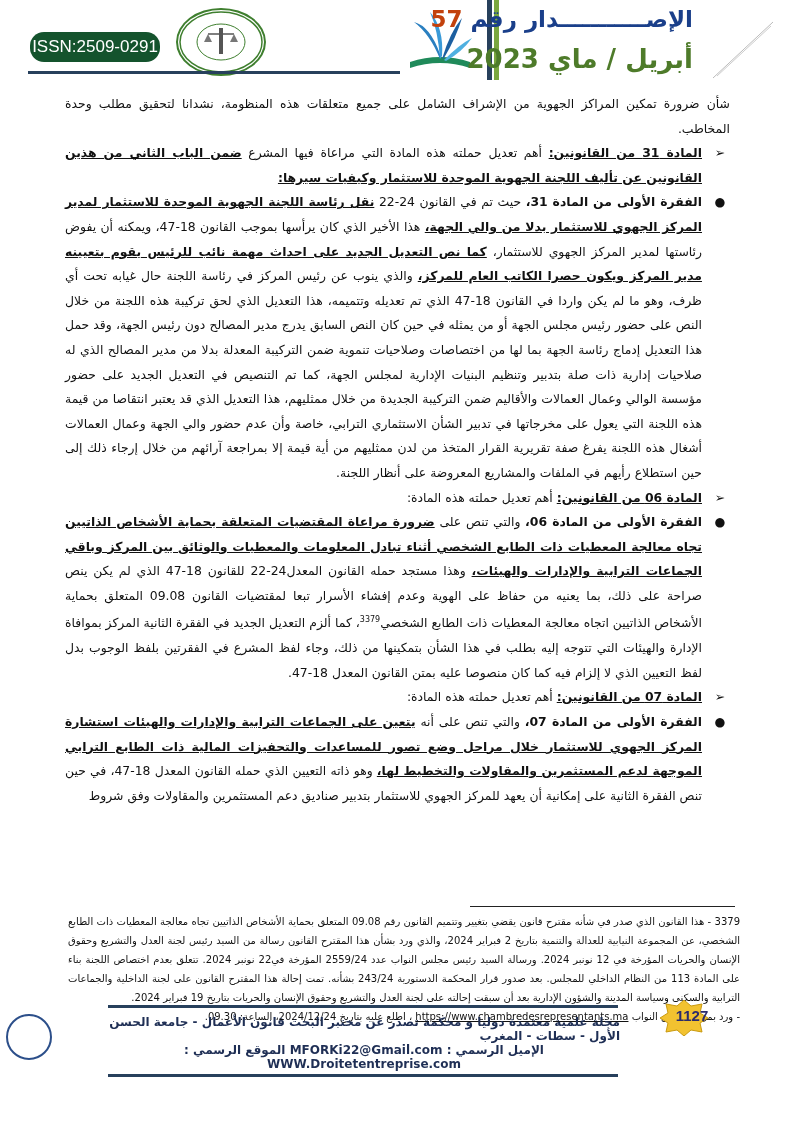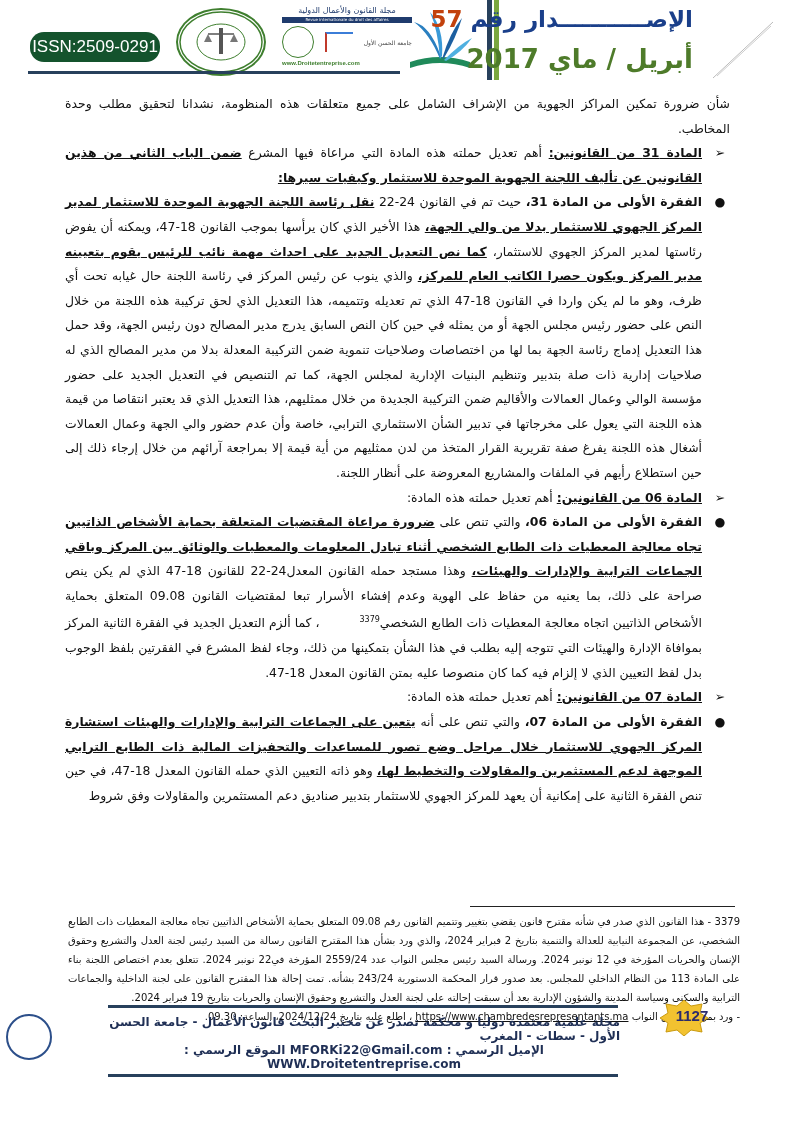--- a/index.html
+++ b/index.html
@@ -29,21 +29,21 @@
   .diag { position:absolute; left:705px; top:20px; width:70px; height:60px; }
   .rule-top { position:absolute; left:28px; top:71px; width:372px; height:3px; background:#27405c; }
 
   .body-text { position:absolute; left:65px; top:92px; width:665px; direction:rtl; text-align:justify;
                font-size:12.4px; line-height:24.6px; }
   .body-text p { margin:0; }
   .bl { font-weight:bold; }
   .ul { text-decoration:underline; font-weight:bold; }
   .item { position:relative; padding-right:28px; }
   .marker { position:absolute; right:0; top:0; width:20px; text-align:center; }
-  sup { font-size:8px;margin-left:40px; }
+  sup { font-size:8px; }
 
   .fn-rule { position:absolute; left:470px; top:906px; width:265px; height:1px; background:#222; }
   .footnotes { position:absolute; left:68px; top:912px; width:672px; direction:rtl; text-align:justify;
                font-size:10px; line-height:19px; }
   .footnotes p { margin:0; }
   .fn-link { text-decoration:underline; direction:ltr; unicode-bidi:embed; }
 
   .footer { position:absolute; left:0; top:994px; width:720px; height:92px; }
   .f-rule1 { position:absolute; left:108px; top:11px; width:510px; height:3px; background:#27405c; }
   .f-rule2 { position:absolute; left:108px; top:80px; width:510px; height:3px; background:#27405c; }
@@ -68,49 +68,39 @@
     <svg width="86" height="64" viewBox="0 0 86 64">
       <ellipse cx="43" cy="32" rx="41" ry="30" fill="none" stroke="#3f7f2f" stroke-width="1.5"></ellipse>
       <ellipse cx="43" cy="32" rx="24" ry="18" fill="none" stroke="#3f7f2f" stroke-width="1"></ellipse>
       <rect x="41" y="18" width="4" height="26" fill="#555"></rect>
       <line x1="30" y1="24" x2="56" y2="24" stroke="#555" stroke-width="1.5"></line>
       <path d="M26 32 L30 24 L34 32 Z" fill="#777"></path>
       <path d="M52 32 L56 24 L60 32 Z" fill="#777"></path>
     </svg>
   </div>
 
-  <div class="journal-banner">
-    <div class="jb-title">مجلة القانون والأعمال الدولية</div>
-    <div class="jb-strip">Revue internationale du droit des affaires</div>
-    <div class="jb-row">
-      <div class="mini-seal"></div>
-      <div class="mini-logo"></div>
-      <div style="font-size:6px;color:#444;">جامعة الحسن الأول</div>
-    </div>
-    <div class="jb-url">www.Droitetentreprise.com</div>
-  </div>
 
   <svg class="book-logo" viewBox="0 0 80 70">
     <path d="M10 58 Q40 48 70 58 L70 64 Q40 54 10 64 Z" fill="#1f8a5a"></path>
     <path d="M40 55 Q30 30 14 18 Q30 22 40 50 Z" fill="#2a7fc0"></path>
     <path d="M40 55 Q38 26 30 8 Q44 24 42 52 Z" fill="#3a9ad8"></path>
     <path d="M42 55 Q50 28 62 14 Q56 34 44 54 Z" fill="#1c5fa0"></path>
     <path d="M44 56 Q60 40 72 34 Q62 48 46 57 Z" fill="#4fb0e0"></path>
   </svg>
 
   <div class="vbars">
     <div class="vbar1"></div>
       <div class="vbar2"></div>
   </div>
 
   <div class="issue-line">
     <span>الإصـــــــــــدار رقم</span>
     <span class="num">57</span>
   </div>
-  <div class="date-line">أبريل / ماي 2017</div>
+  <div class="date-line">أبريل / ماي 2023</div>
 
   <svg class="diag" viewBox="0 0 70 60">
     <line x1="68" y1="2" x2="8" y2="58" stroke="#bbb" stroke-width="1"></line>
     <line x1="66" y1="6" x2="12" y2="56" stroke="#ccc" stroke-width="1"></line>
   </svg>
 
   <div class="rule-top"></div>
 </div>
 
 <div class="body-text">

